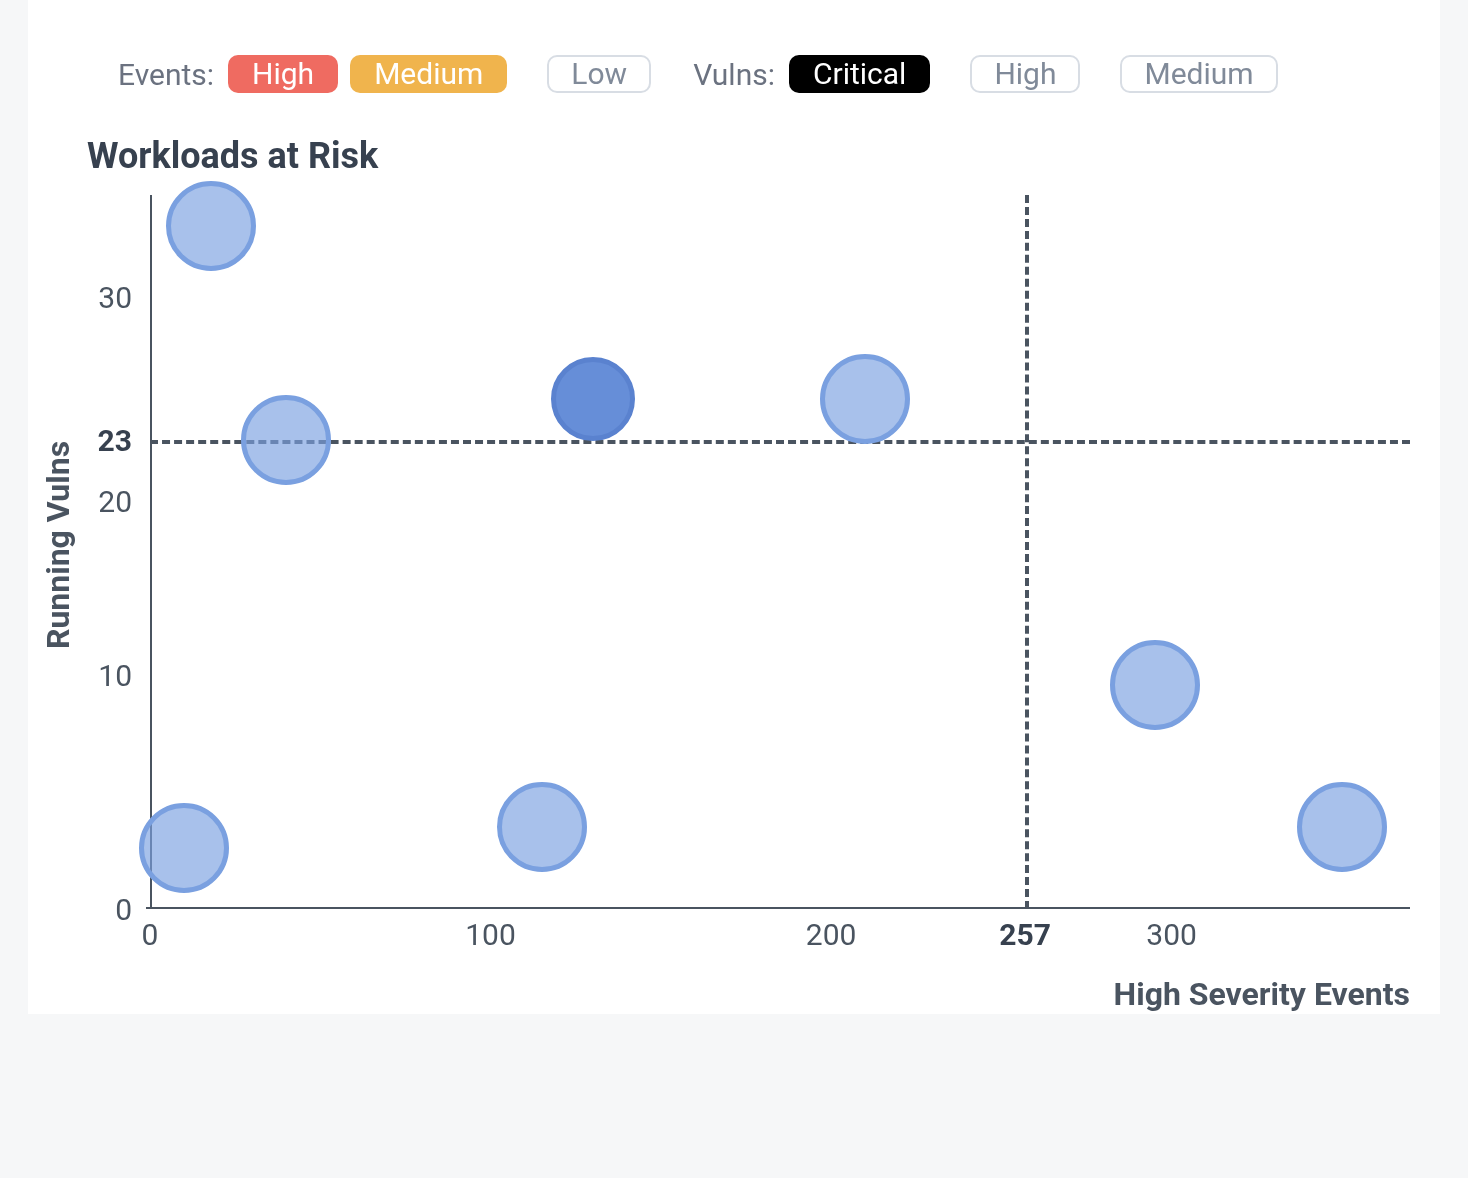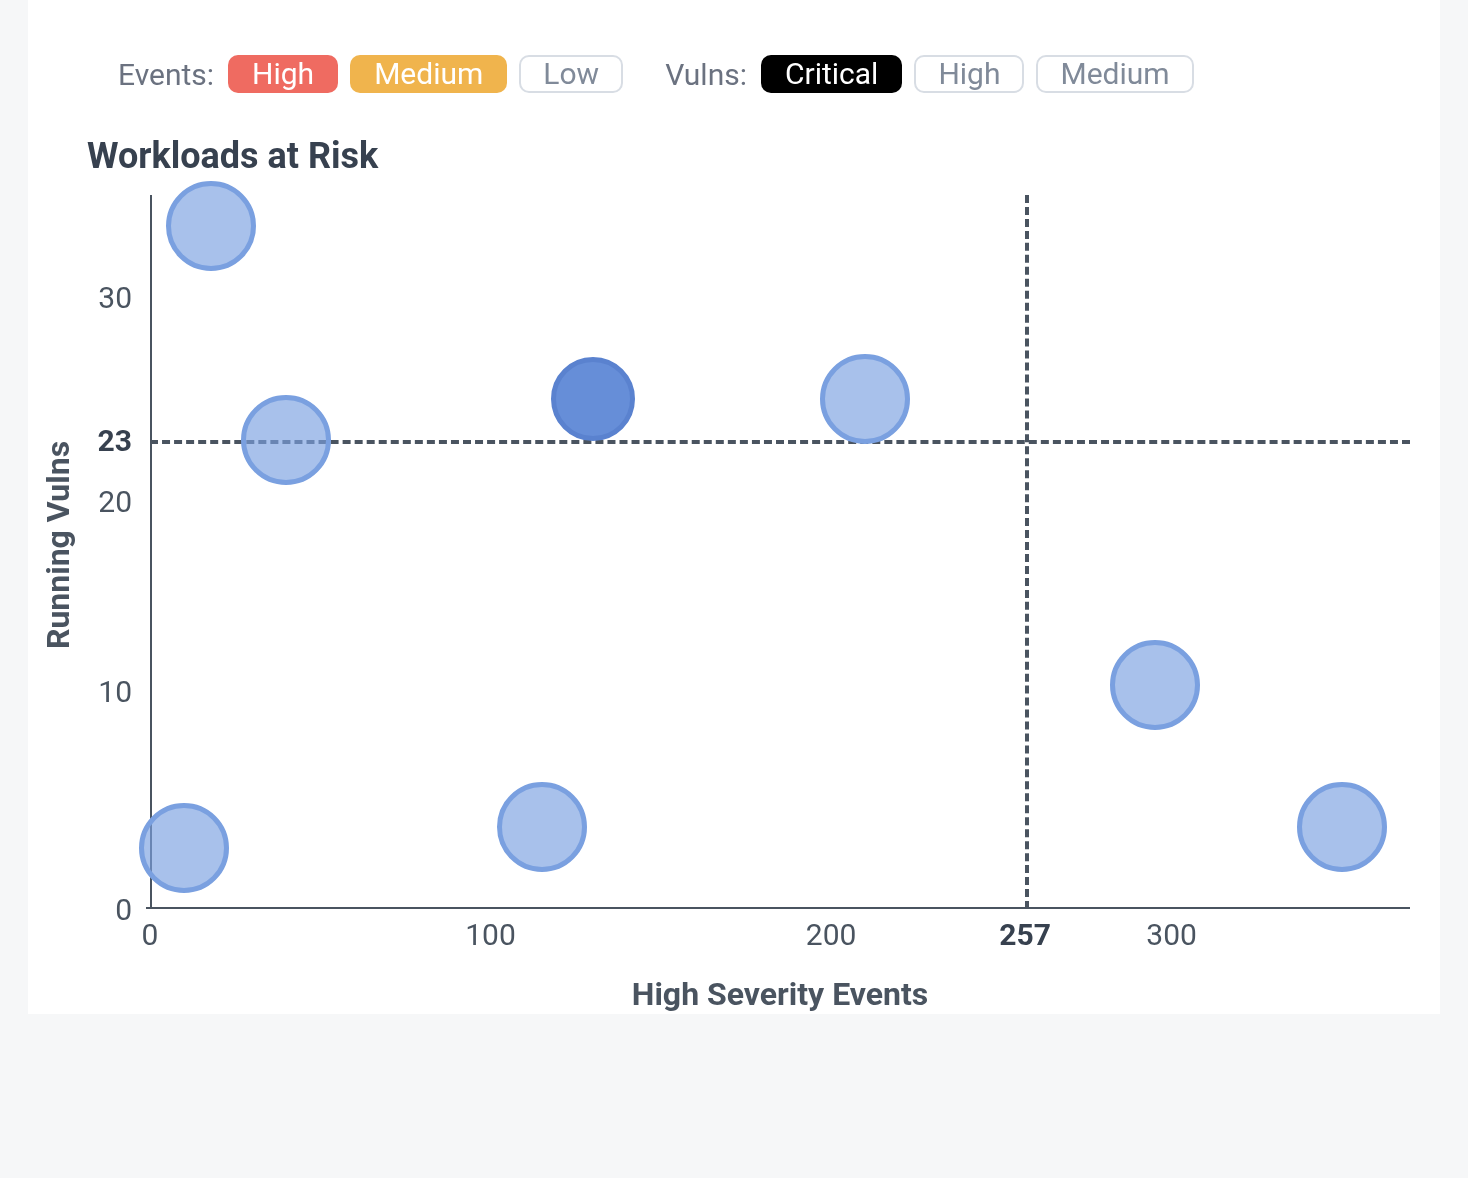--- a/index.html
+++ b/index.html
@@ -37,21 +37,21 @@
     border-radius: 10px;
     padding: 2px 22px;
     font-size: 30px;
     line-height: 1;
     cursor: pointer;
     border: 2px solid transparent;
     font-weight: 400;
   }
   .btn-high-active   { background: #ef6b61; color: #ffffff; }
   .btn-medium-active { background: #f0b44d; color: #ffffff; }
-  .btn-outline       { background: #ffffff; color: #808a99; border: 2px solid #d8dde4; }
+  .btn-outline       { background: #ffffff; color: #808a99; border: 2px solid #d8dde4; margin-left: 28px; }
   .btn-critical-active { background: #000000; color: #ffffff; }
   .gap-vulns { margin-left: 30px; }
 
   .chart-title {
     position: absolute;
     left: 59px;
     top: 135px;
     font-size: 36px;
     font-weight: 700;
     color: #37414f;
@@ -119,21 +119,21 @@
     padding-top: 22px;
     font-size: 30px;
     color: #4a5460;
     white-space: nowrap;
   }
   .xtick.bold { font-weight: 700; color: #37414f; }
   .xlabel {
     position: absolute;
     left: 0; right: 0;
     top: 780px;
-    text-align: center;
+    text-align: right;
     font-size: 32px;
     font-weight: 700;
     color: #4a5460;
   }
   .ylabel {
     position: absolute;
     left: -92px;
     top: 50%;
     transform: translate(-50%, -50%) rotate(-90deg);
     font-size: 32px;
@@ -163,21 +163,21 @@
 
   <div class="plot" id="plot">
     <div class="axis-line-y"></div>
     <div class="axis-line-x"></div>
     <div class="ylabel">Running Vulns</div>
     <div class="xlabel">High Severity Events</div>
 
   <div class="dashed-v" style="left: 875.189px;"></div>
       <div class="dashed-h" style="top: 244.8px;"></div>
       <span class="ytick" style="top: 714px;">0</span>
-      <span class="ytick" style="top: 496px; text-align: center;">10</span>
+      <span class="ytick" style="top: 480px; text-align: center;">10</span>
       <span class="ytick" style="top: 306px;">20</span>
       <span class="ytick bold" style="top: 244.8px;">23</span>
       <span class="ytick" style="top: 102px;">30</span>
       <span class="xtick" style="left: 0px;">0</span>
       <span class="xtick" style="left: 340.541px;">100</span>
       <span class="xtick" style="left: 681.081px;">200</span>
       <span class="xtick bold" style="left: 875.189px;">257</span>
       <span class="xtick" style="left: 1021.62px;">300</span>
       <div class="bubble" style="width: 90px; height: 90px; left: 34.0541px; top: 652.8px;"></div>
       <div class="bubble" style="width: 90px; height: 90px; left: 61.2973px; top: 30.6px;"></div>

